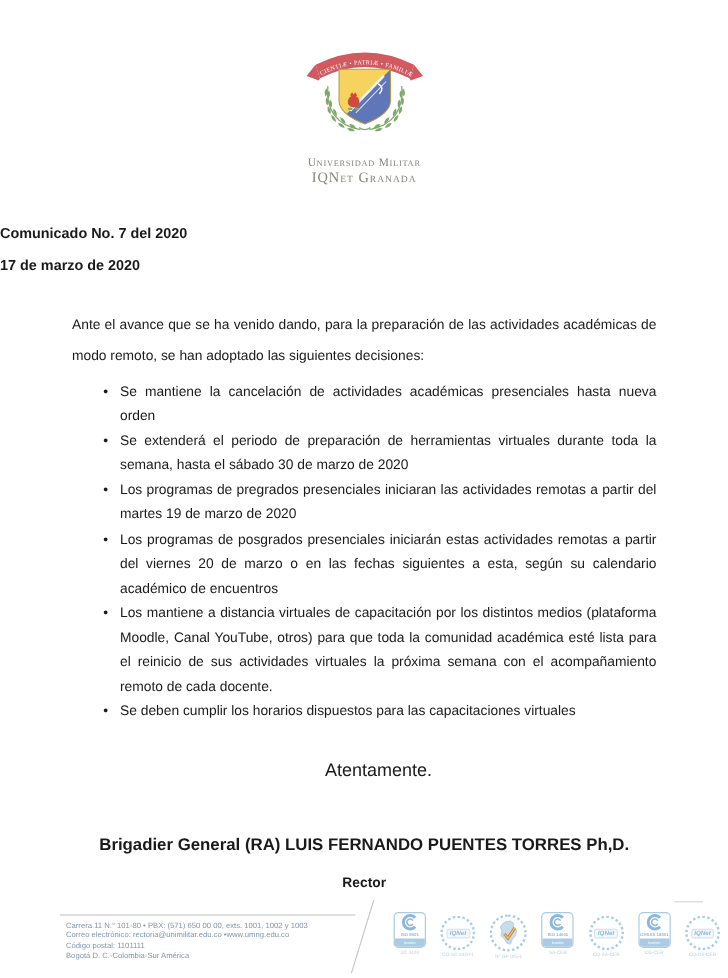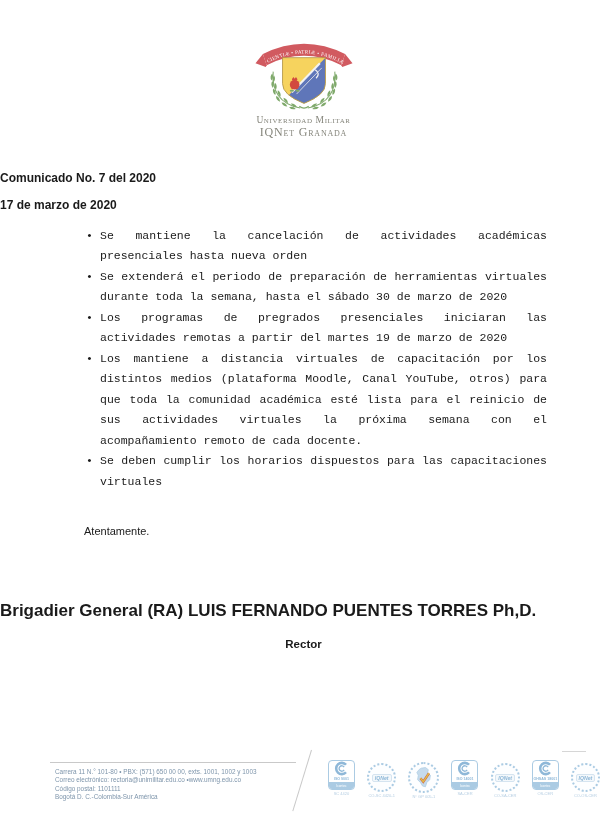--- a/index.html
+++ b/index.html
@@ -8,34 +8,34 @@
     width:607px;height:815px;
     margin:0 auto;
     background:#ffffff;
     font-family:"Liberation Sans",sans-serif;
     color:#1a1a1a;
     overflow:hidden;
   }
   
   .crest-wrap{padding-top:36px;text-align:center;}
   .crest-svg{display:block;margin:0 auto;}
-  .uni-name{font-family:"Liberation Serif",serif;color:var(--crest-text);line-height:1.05;margin-top:4px;}
+  .uni-name{font-family:"Liberation Serif",serif;color:var(--crest-text);line-height:1.05;margin-top:20px;}
   .uni-line1{font-size:9.5px;font-variant:small-caps;letter-spacing:.6px;}
   .uni-line2{font-size:12px;font-variant:small-caps;letter-spacing:.8px;}
   
   .title-block{margin-top:26px;text-align:left;font-weight:bold;font-size:12px;line-height:27px;}
   .intro{margin:23px 60px 0 60px;font-size:11.5px;line-height:26px;text-align:justify;}
-  ul.decisions{margin:7px 60px 0 86px;padding:0;list-style:none;font-family:Liberation Mono, monospace;}
+  ul.decisions{margin:7px 60px 0 86px;padding:0;list-style:none;}
   ul.decisions li{
     position:relative;padding-left:14px;
     font-size:11.5px;line-height:20.5px;text-align:justify;
   }
   ul.decisions li::before{content:"•";position:absolute;left:0;top:0;font-size:11.5px;}
-  .closing{margin:29px 60px 0 84px;font-size:11px;line-height:20px;}
-  .signature-name{margin-top:63px;font-weight:bold;font-size:17px;line-height:14px;}
+  .closing{margin:29px 60px 0 84px;font-size:15px;line-height:20px;text-align:center;}
+  .signature-name{margin-top:43px;text-align:center;font-weight:bold;font-size:14px;line-height:14px;}
   .signature-title{margin-top:19px;text-align:center;font-weight:bold;font-size:11.5px;line-height:14px;}
   
   .footer-rule{position:absolute;left:50px;top:762px;width:246px;height:1px;background:var(--rule-gray);}
   .footer-slash{position:absolute;left:311px;top:750px;width:1px;height:64px;background:var(--rule-gray);
     transform:rotate(17deg);transform-origin:top center;}
   .footer-minirule{position:absolute;left:562px;top:751px;width:24px;height:1px;background:#d6d6d6;}
   .footer-address{position:absolute;left:55px;top:768px;font-size:6.4px;line-height:8.4px;color:var(--footer-text);}
   .badges{position:absolute;left:328px;top:760px;width:272px;display:flex;justify-content:space-between;align-items:flex-start;}
   .badge{display:flex;flex-direction:column;align-items:center;}
   .badge-caption{font-size:4px;color:#b7cfe3;margin-top:1px;white-space:nowrap;}
@@ -128,25 +128,27 @@
       <div class="uni-line1">Universidad Militar</div>
       <div class="uni-line2">IQNet Granada</div>
     </div>
   </div>
 
   <div class="title-block">
     <div>Comunicado No. 7 del 2020</div>
     <div>17 de marzo de 2020</div>
   </div>
 
+  <div class="intro">Ante el avance que se ha venido dando, para la preparación de las actividades académicas de modo remoto, se han adoptado las siguientes decisiones:</div>
 
   <ul class="decisions">
     <li>Se mantiene la cancelación de actividades académicas presenciales hasta nueva orden</li>
     <li>Se extenderá el periodo de preparación de herramientas virtuales durante toda la semana, hasta el sábado 30 de marzo de 2020</li>
     <li>Los programas de pregrados presenciales iniciaran las actividades remotas a partir del martes 19 de marzo de 2020</li>
+    <li>Los programas de posgrados presenciales iniciarán estas actividades remotas a partir del viernes 20 de marzo o en las fechas siguientes a esta, según su calendario académico de encuentros</li>
     <li>Los mantiene a distancia virtuales de capacitación por los distintos medios (plataforma Moodle, Canal YouTube, otros) para que toda la comunidad académica esté lista para el reinicio de sus actividades virtuales la próxima semana con el acompañamiento remoto de cada docente.</li>
     <li>Se deben cumplir los horarios dispuestos para las capacitaciones virtuales</li>
   </ul>
 
   <div class="closing">Atentamente.</div>
   <div class="signature-name">Brigadier General (RA) LUIS FERNANDO PUENTES TORRES Ph,D.</div>
   <div class="signature-title">Rector</div>
 
   <div class="footer-rule"></div>
   <div class="footer-slash"></div>

